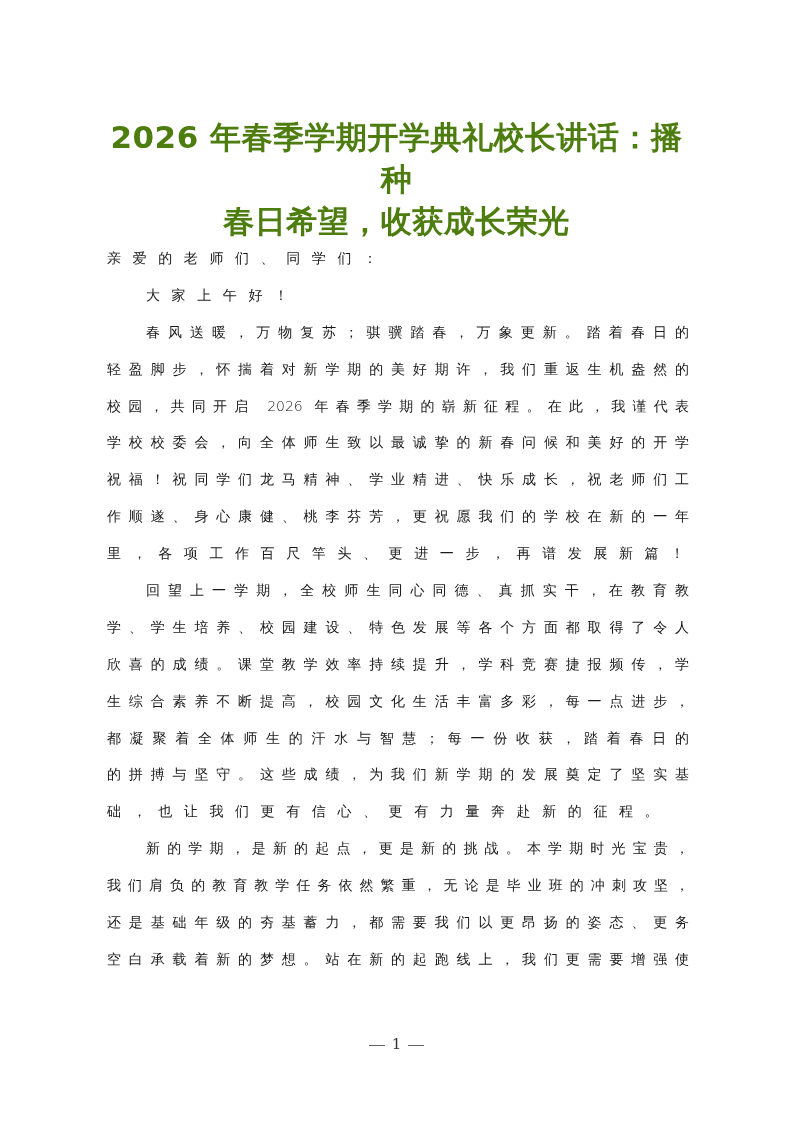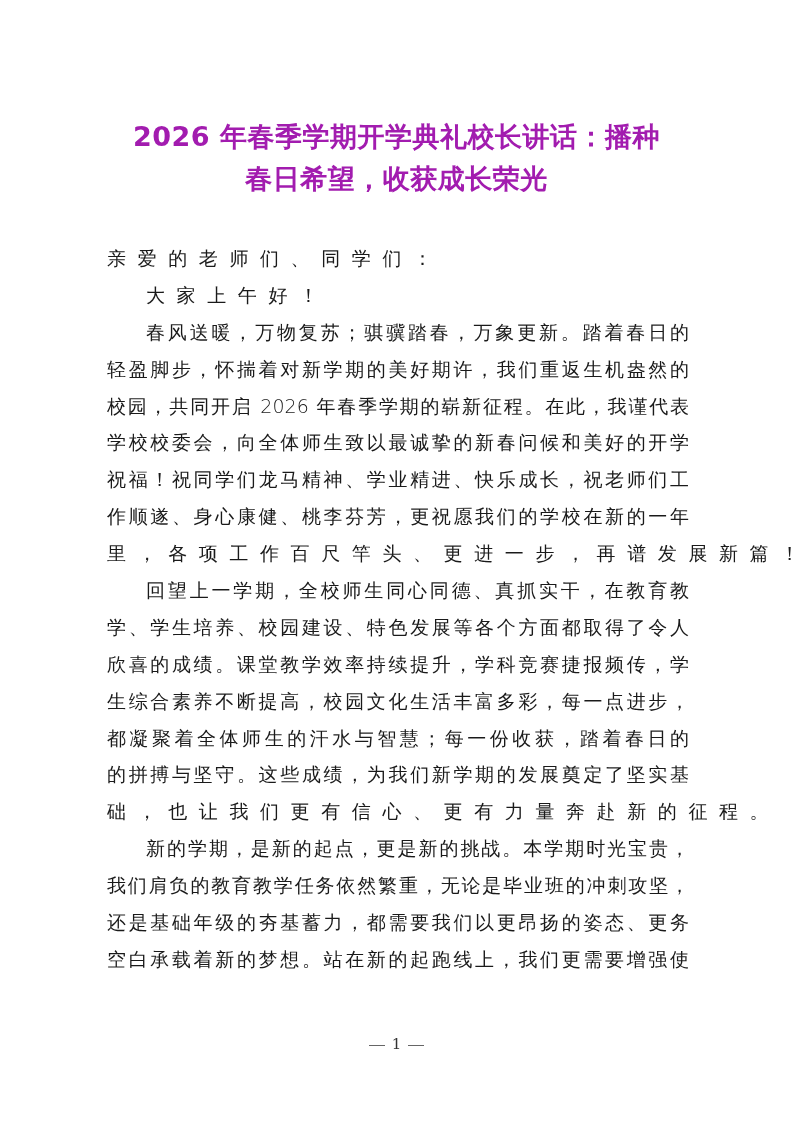--- a/index.html
+++ b/index.html
@@ -1,19 +1,19 @@
 <!DOCTYPE html>
 <html><head>
 <meta charset="utf-8">
 <style>
   html, body { margin: 0; padding: 0; background: #ffffff; }
   body { width: 793px; height: 1122px; position: relative; overflow: hidden; font-family: "DejaVu Serif", "Liberation Serif", serif; color: #111; }
-  .title { position: absolute; left: 100px; top: 116px; width: 593px; text-align: center; font-family: "DejaVu Sans", "Liberation Sans", sans-serif; font-weight: bold; font-size: 27px; line-height: 42px; color: #a21caf; letter-spacing: 0.5px; }
+  .title { position: absolute; left: 100px; top: 116px; width: 593px; text-align: center; font-family: "DejaVu Sans", "Liberation Sans", sans-serif; font-weight: bold; font-size: 31px; line-height: 42px; color: #4d7c0f; letter-spacing: 0.5px; }
   .body { position: absolute; left: 107px; top: 240px; width: 582px; }
-  .line { height: 36.9px; line-height: 36.9px; font-size: 19px; white-space: nowrap; text-align: justify; text-align-last: justify; font-family: "DejaVu Sans", "Liberation Sans", sans-serif; font-weight: 300; color: #1a1a1a; }
+  .line { height: 36.9px; line-height: 36.9px; font-size: 14px; white-space: nowrap; text-align: justify; text-align-last: justify; font-family: "DejaVu Sans", "Liberation Sans", sans-serif; font-weight: 300; color: #1a1a1a; }
   .line.short { text-align-last: left; letter-spacing: 11.6px; }
   .indent { padding-left: 39px; }
   .footer { position: absolute; left: 0; width: 793px; top: 1035px; text-align: center; font-size: 15px; color: #333; }
   .dash { display: inline-block; width: 16px; height: 1px; background: #666; vertical-align: middle; margin: 0 7px; }
 </style>
 </head>
 <body>
 
 <div class="title">
   <div>2026 年春季学期开学典礼校长讲话：播种</div>

